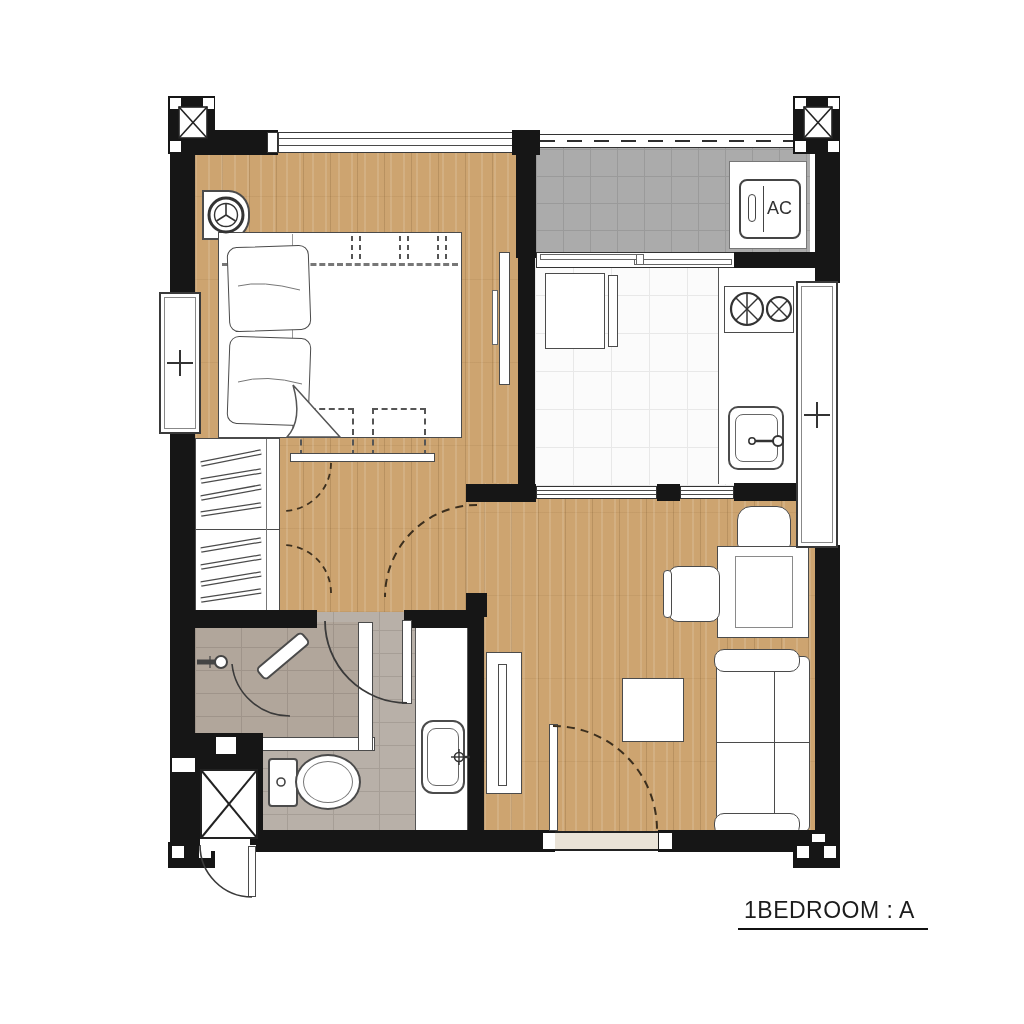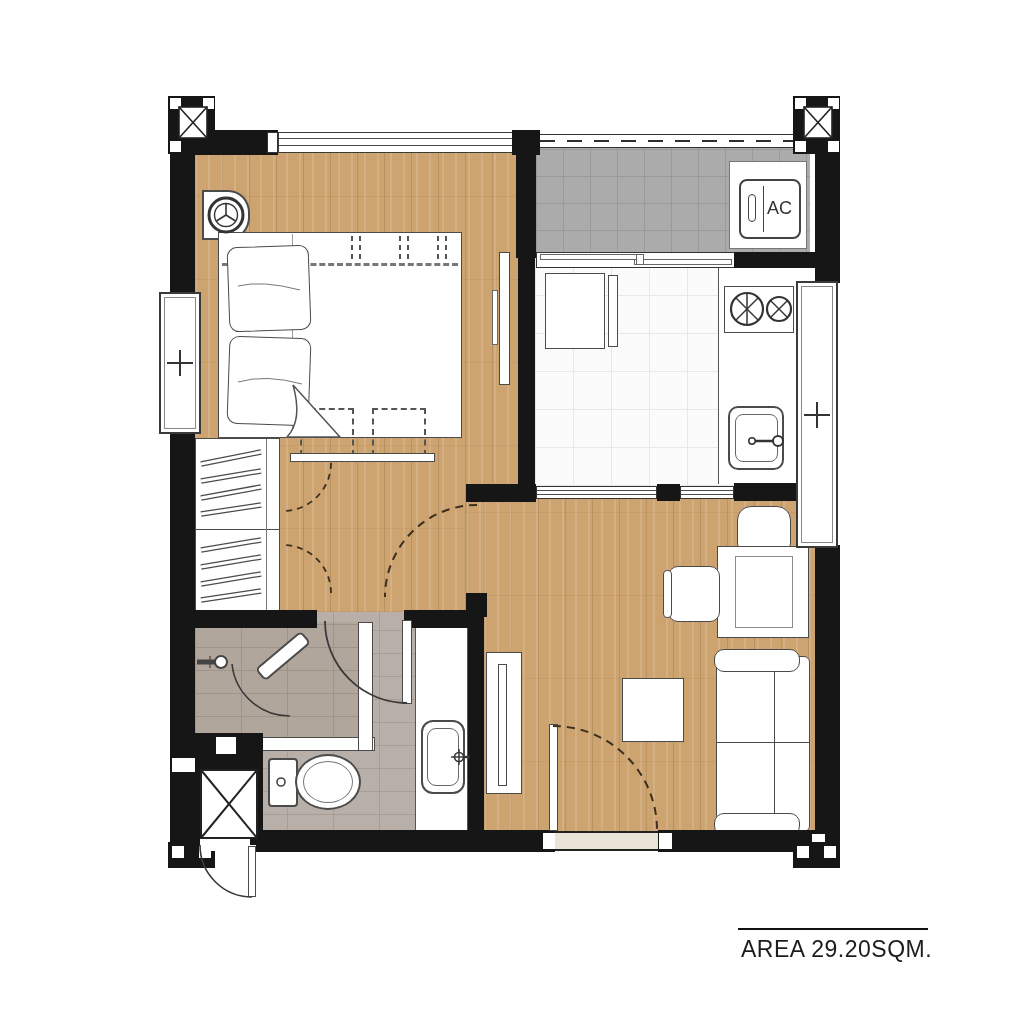--- a/index.html
+++ b/index.html
@@ -295,16 +295,16 @@
       <circle cx="221" cy="662" r="6" fill="#fff" stroke-width="2"></circle>
       <line x1="210" y1="656" x2="210" y2="668" stroke-width="1.2"></line>
     </g>
 
     <g stroke="#777" stroke-width="1" fill="none">
       <path d="M238,286 Q262,280 300,290"></path>
       <path d="M238,382 Q266,374 302,384"></path>
     </g>
   </svg>
 
+  <div class="abs label" style="left:744px;top:897px;">1BEDROOM : A</div>
   <div class="abs" style="left:738px;top:928px;width:190px;height:0;border-top:2.5px solid #111;"></div>
-  <div class="abs label" style="left:741px;top:936px;">AREA 29.20SQM.</div>
 
 </div>
 
 </body></html>

